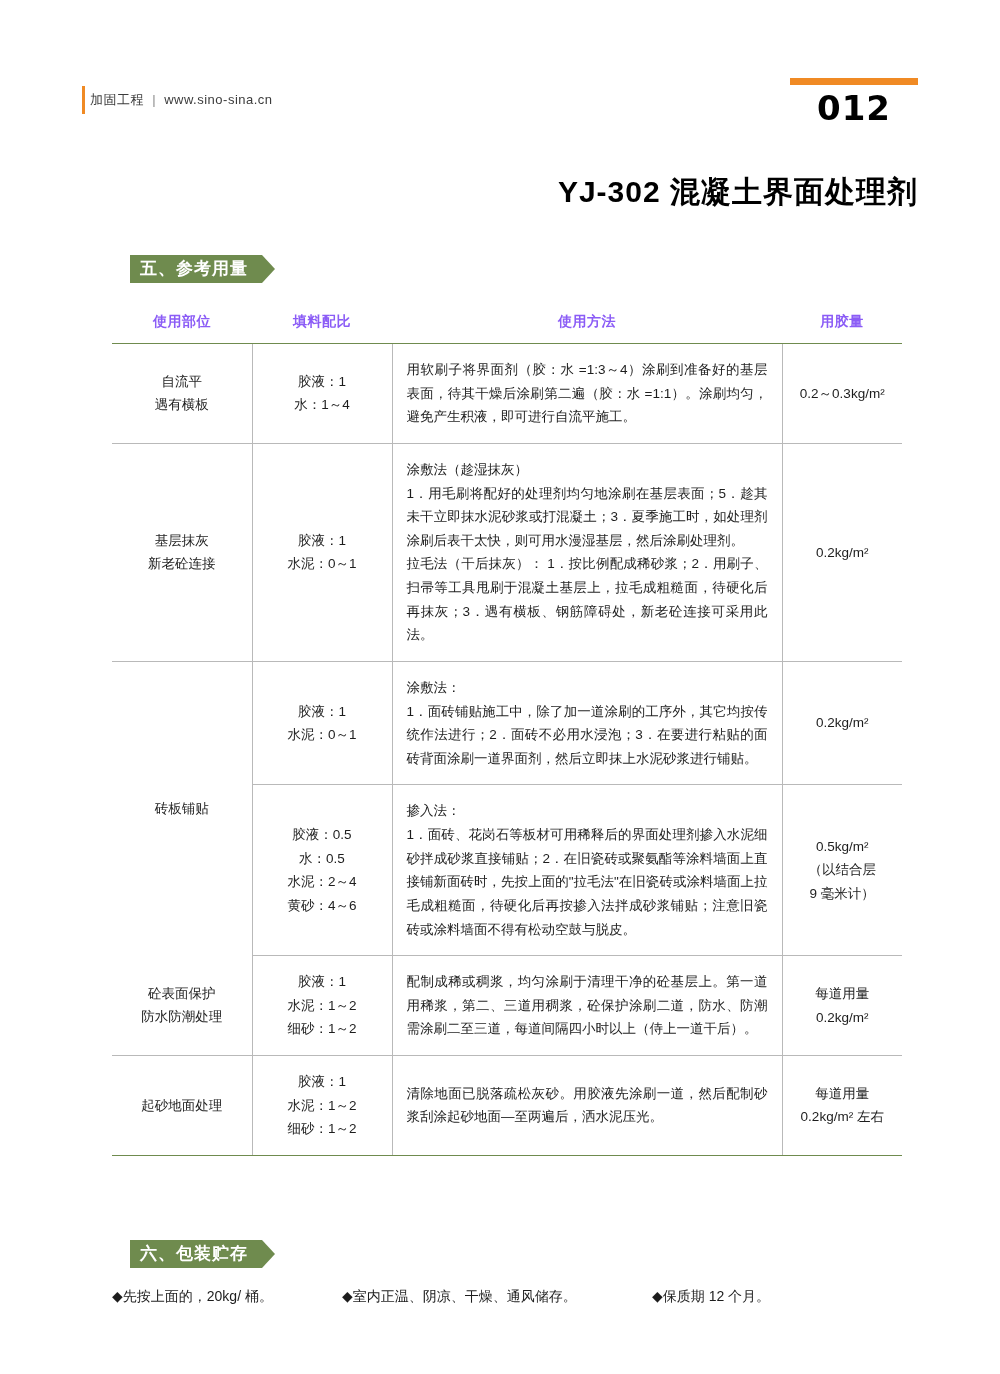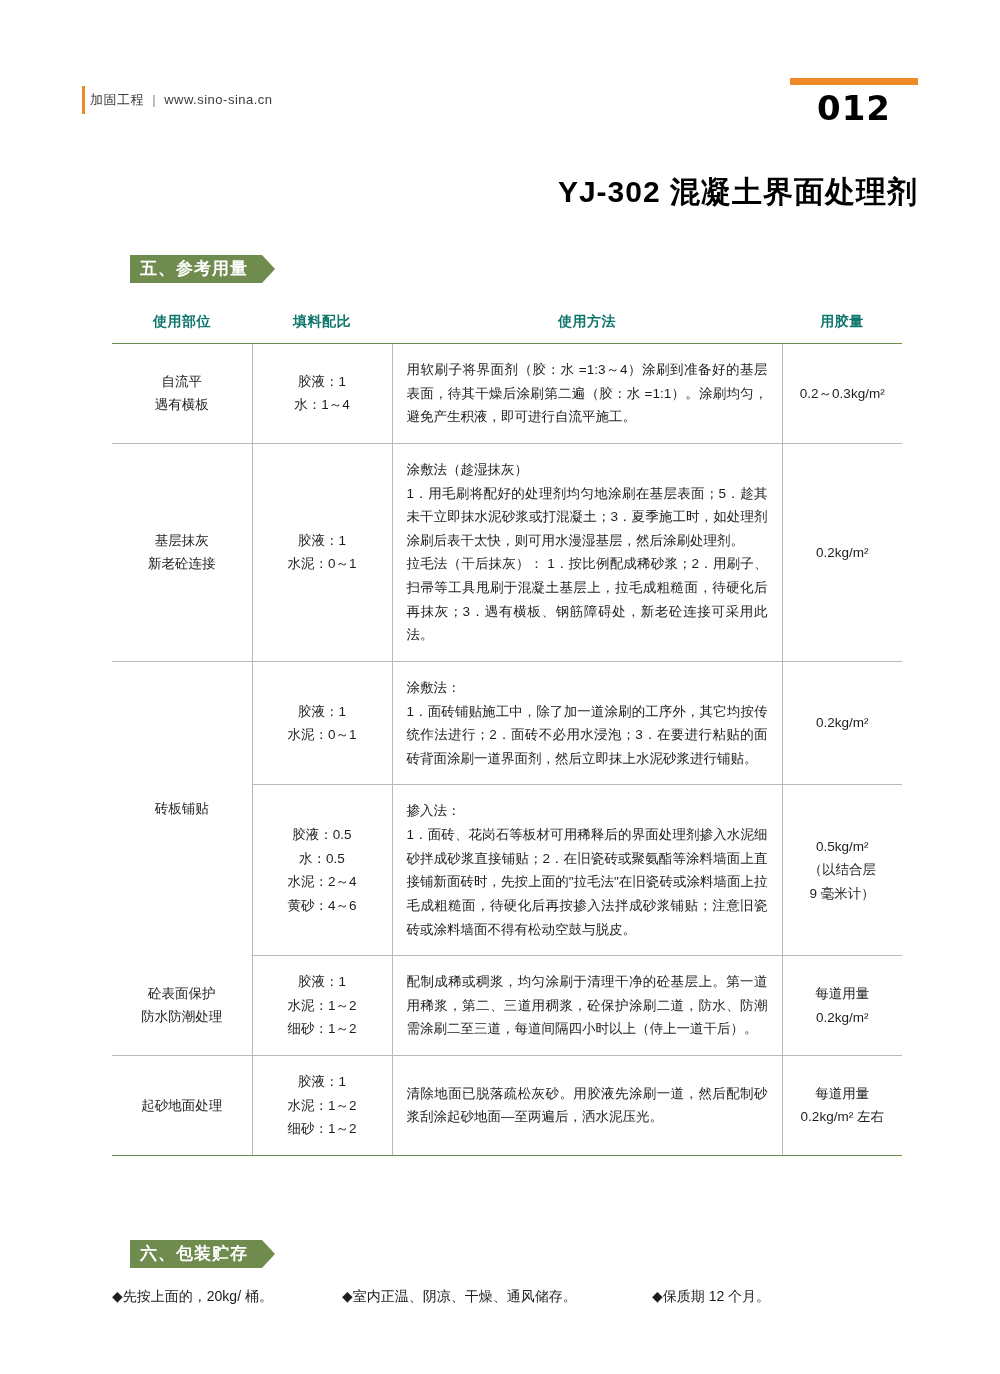--- a/index.html
+++ b/index.html
@@ -110,21 +110,21 @@
   
   .usage-table {
     position: absolute;
     top: 305px;
     left: 112px;
     width: 790px;
     border-collapse: collapse;
     table-layout: fixed;
   }
   .usage-table th {
-    color: #0f766e;
+    color: #8b5cf6;
     font-size: 14px;
     font-weight: bold;
     text-align: center;
     padding: 8px 4px 12px 4px;
     border-bottom: 1.6px solid #6f8b4e;
     letter-spacing: 0.5px;
   }
   .usage-table td {
     font-size: 13.5px;
     line-height: 1.75;

